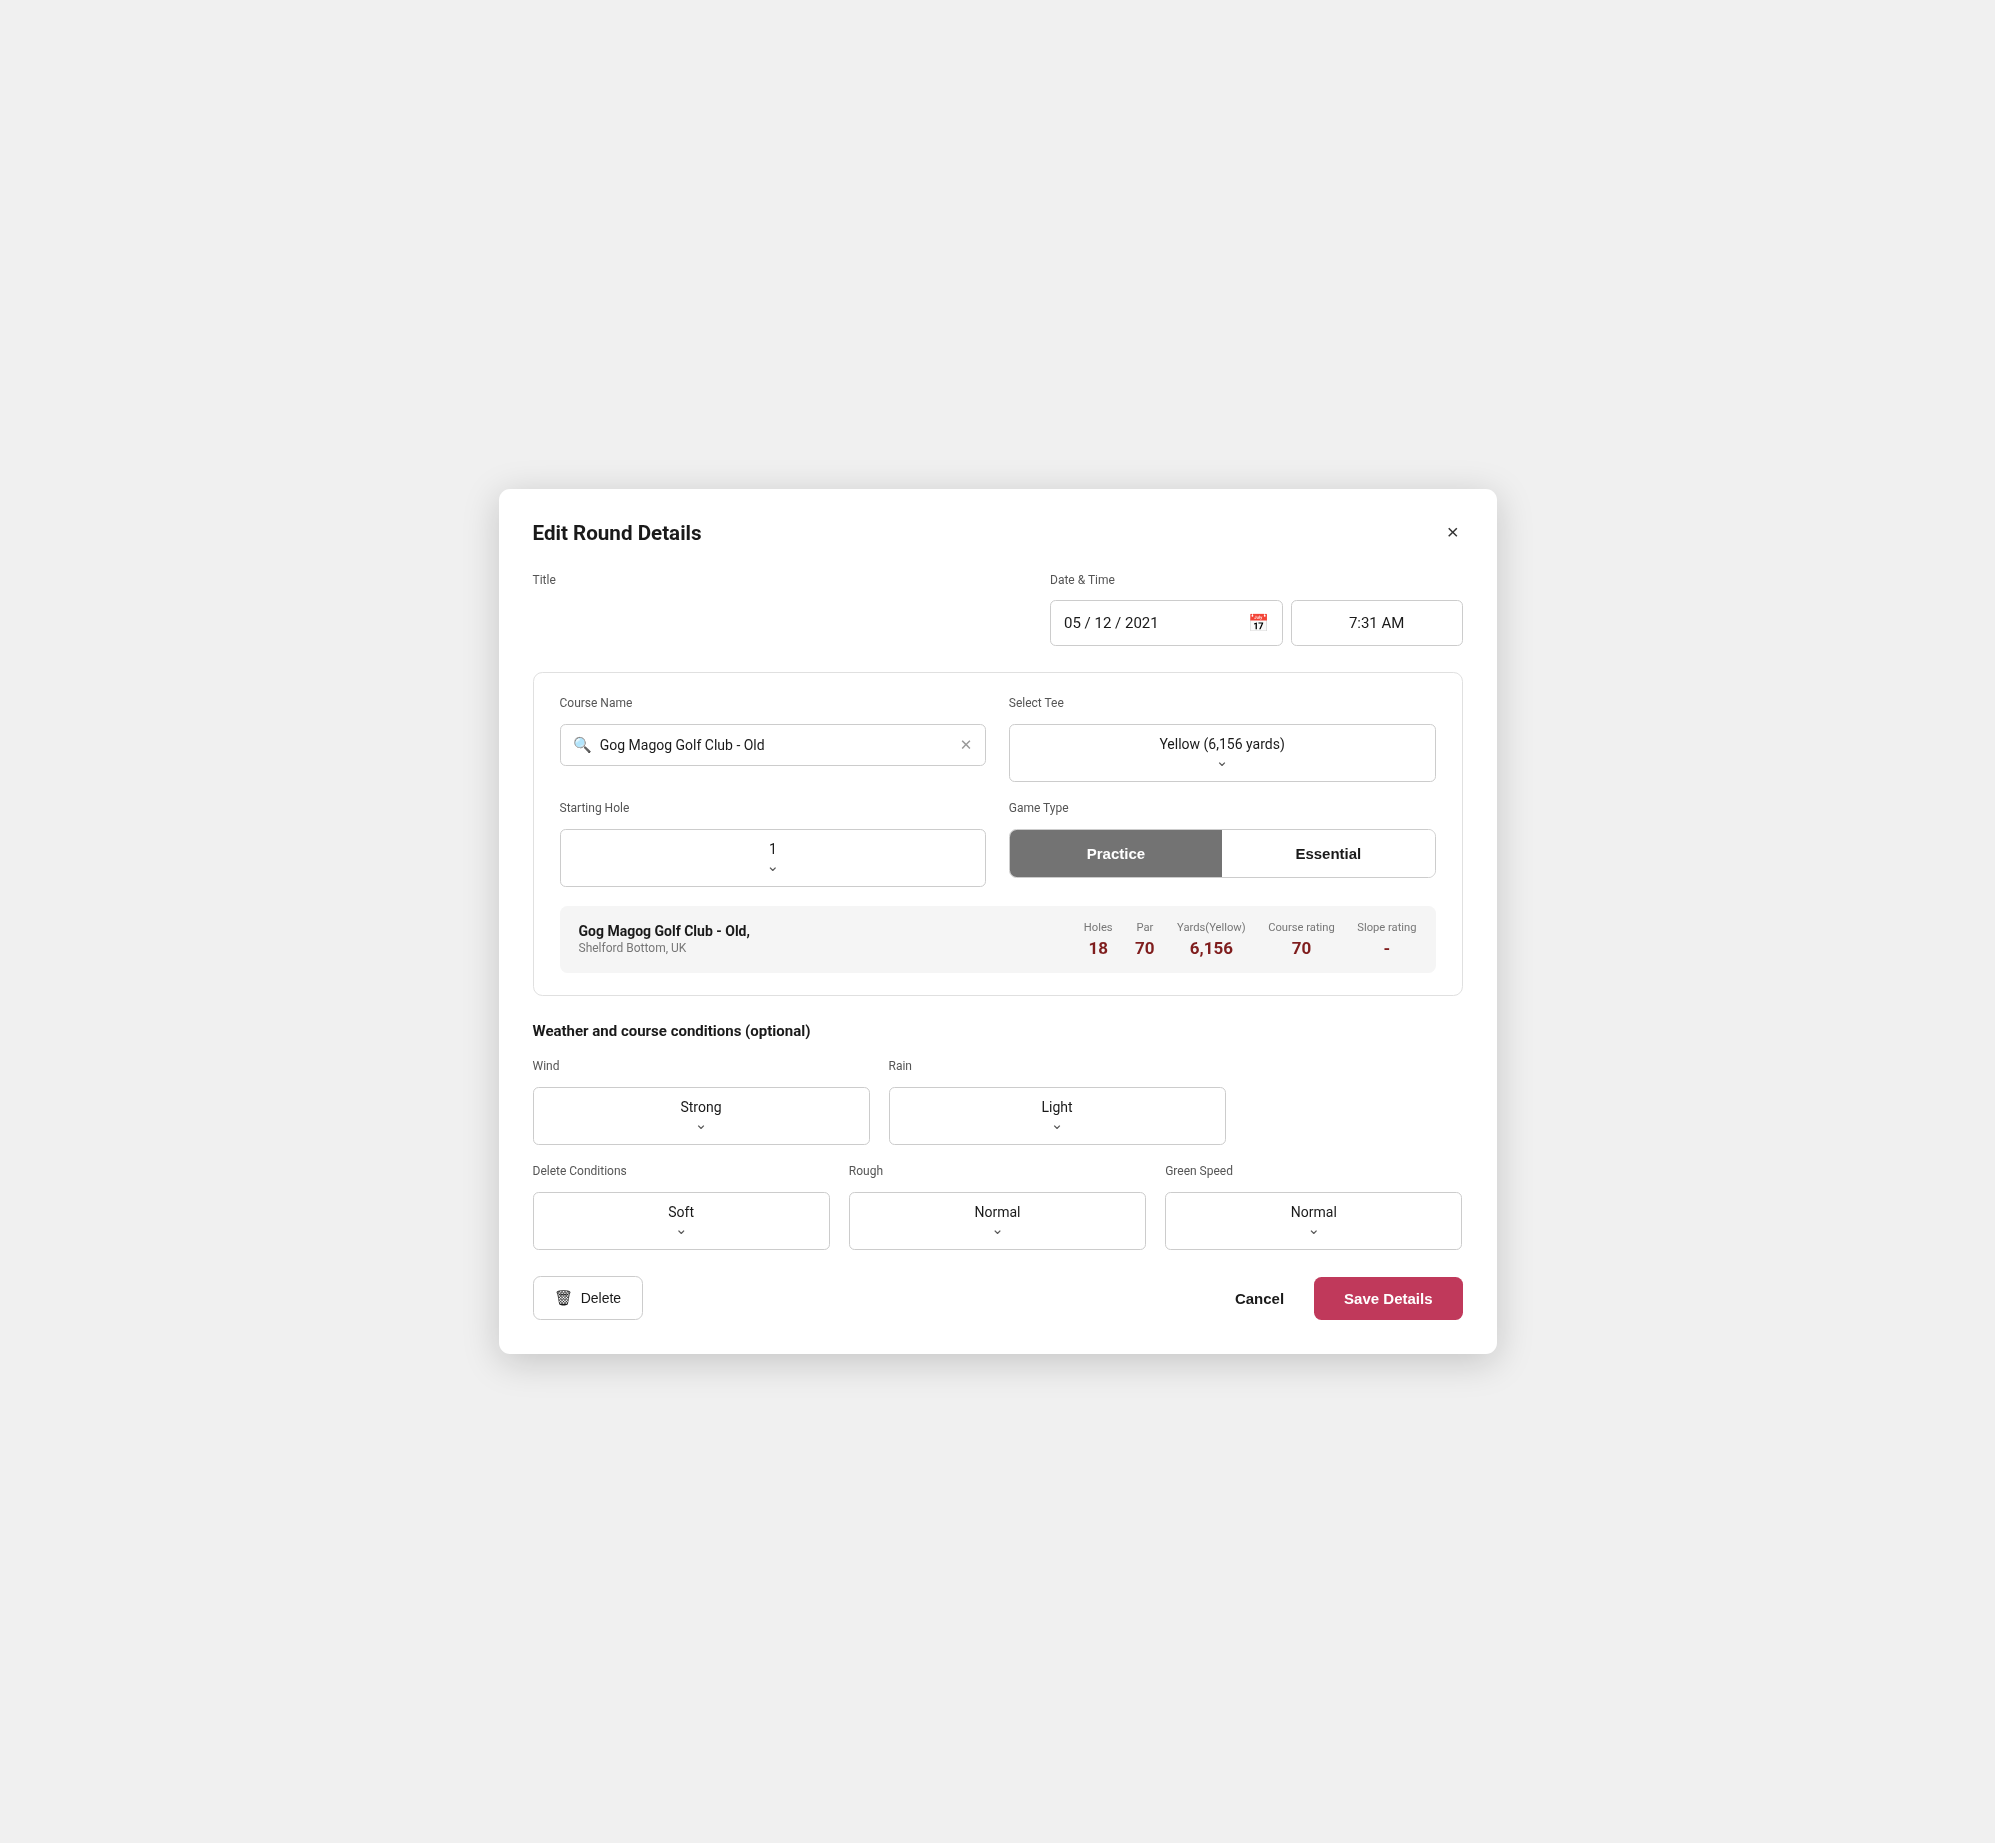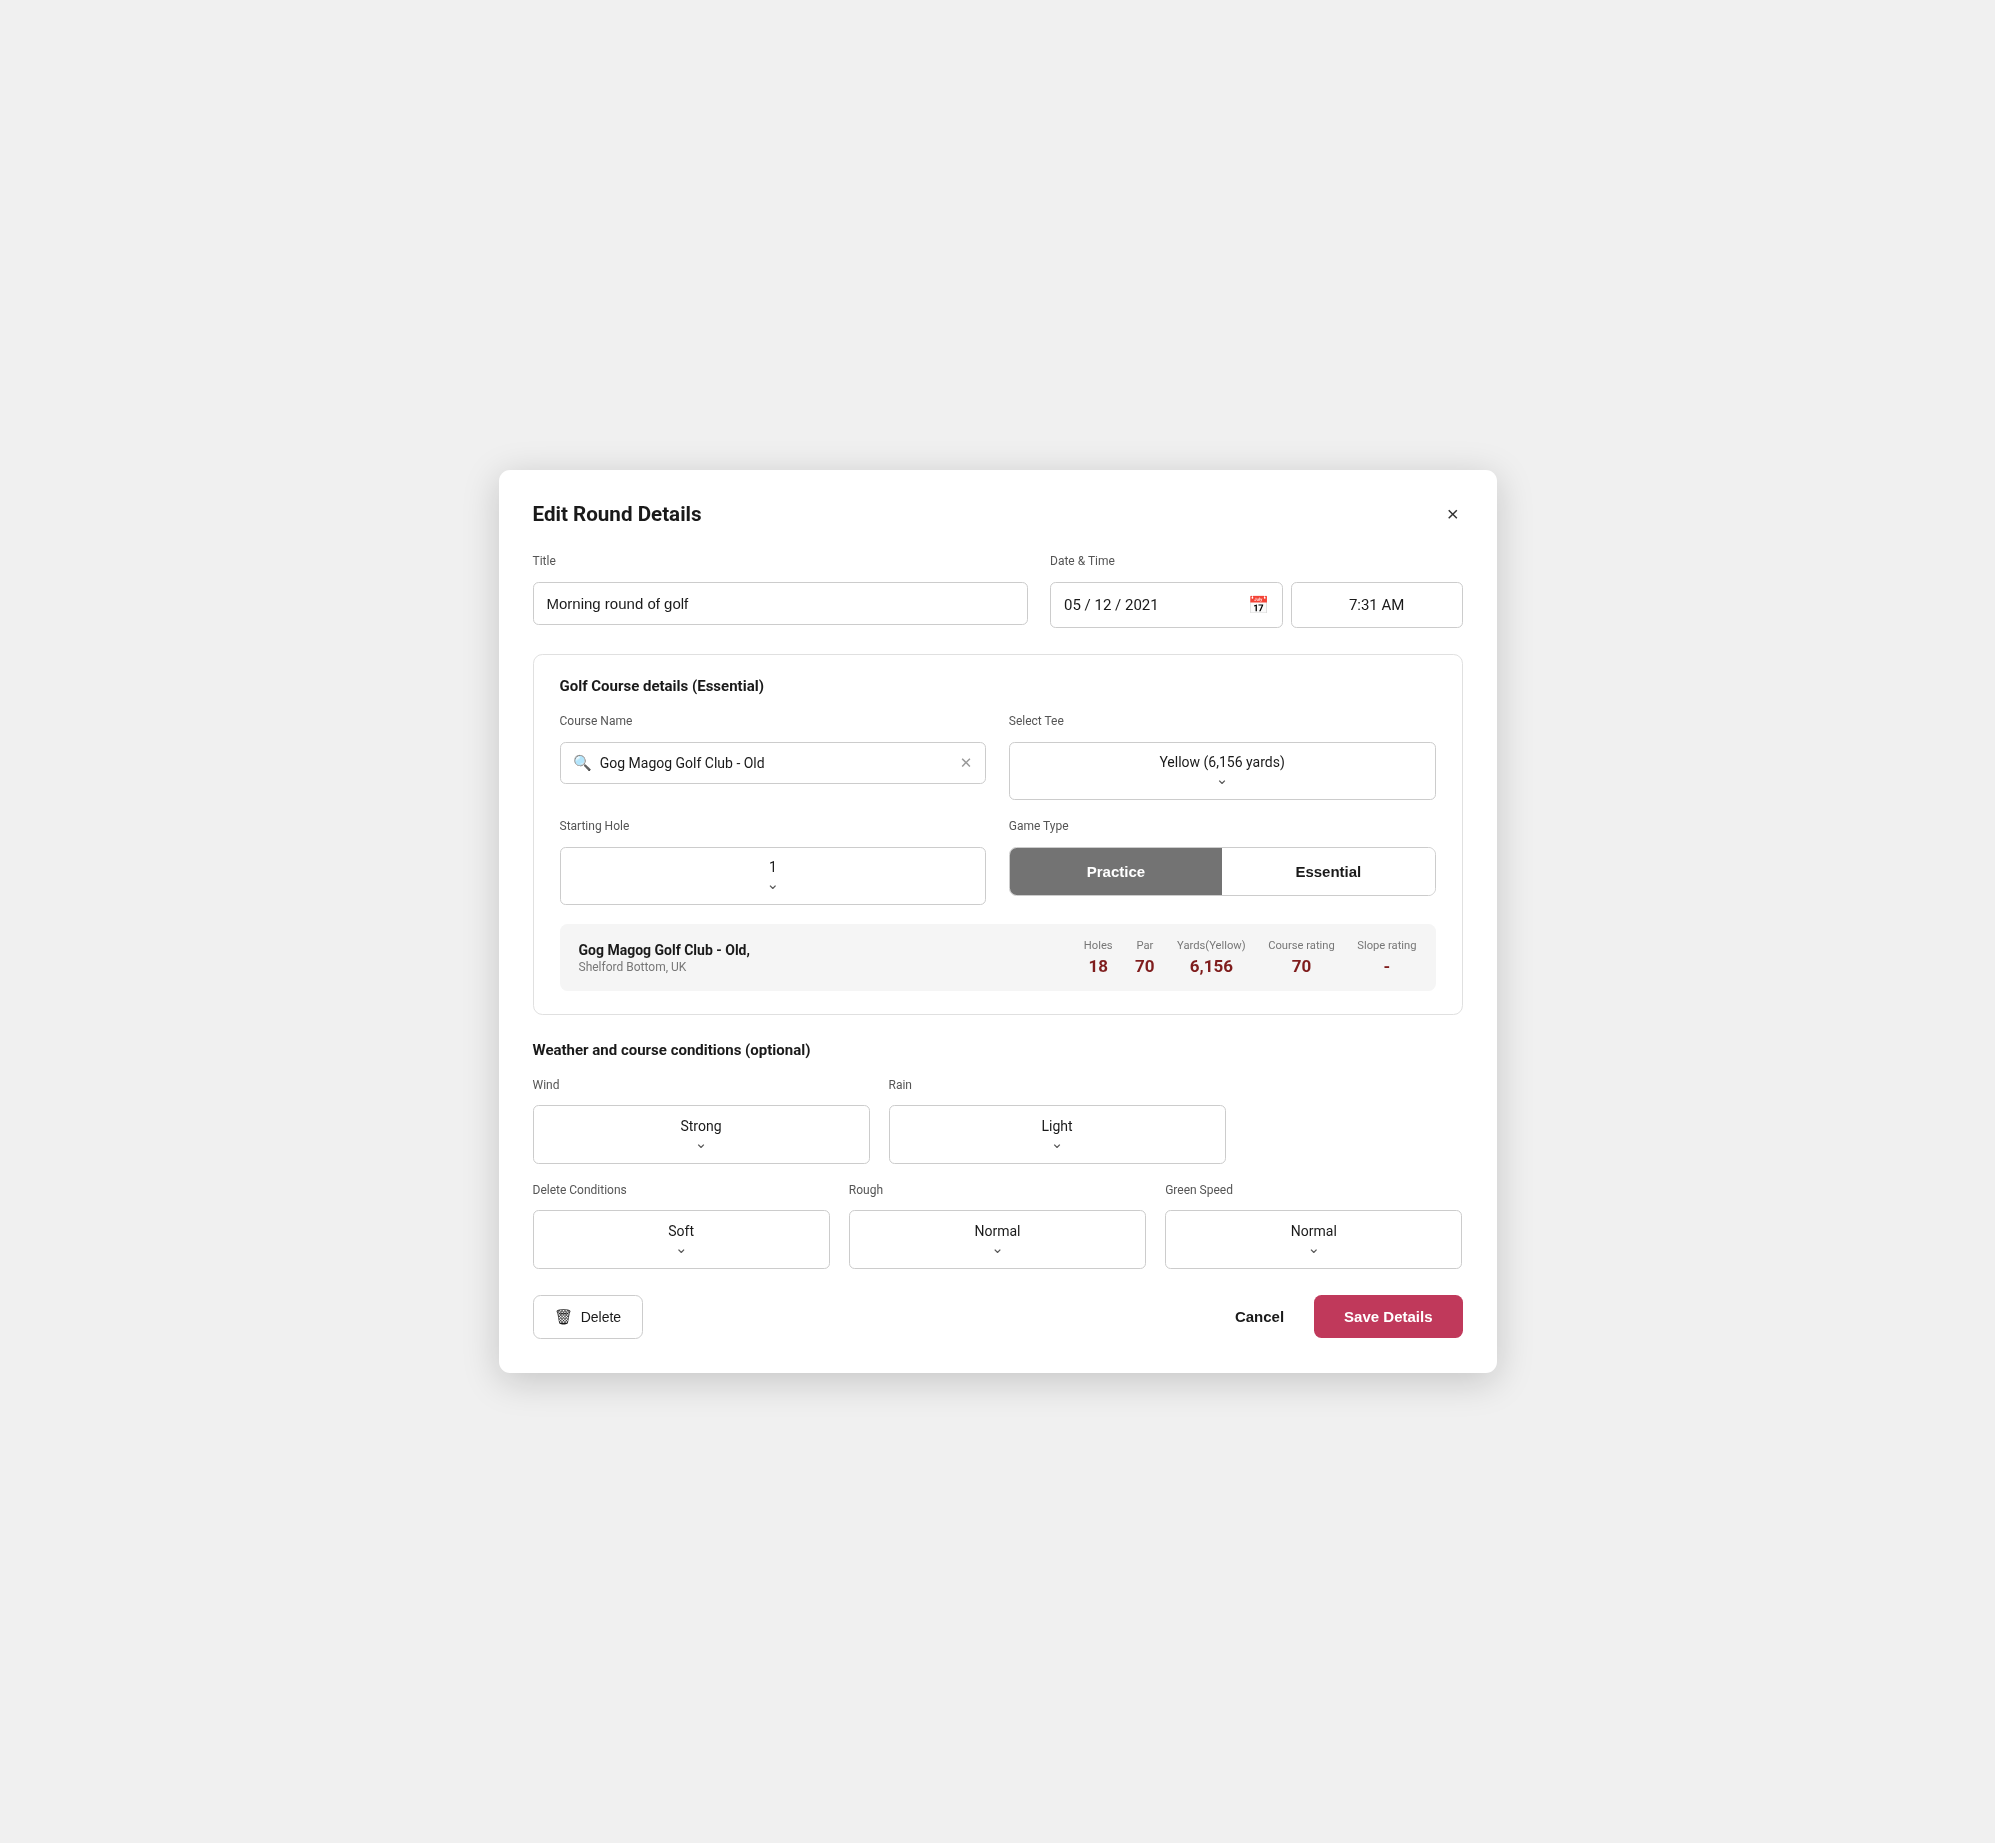--- a/index.html
+++ b/index.html
@@ -260,38 +260,36 @@
 
 <div class="modal">
   <div class="modal-header">
     <span class="modal-title">Edit Round Details</span>
     <button class="close-btn">×</button>
   </div>
 
   <div class="top-row">
     <div class="field-group title-group">
       <label class="field-label">Title</label>
-      <input class="text-input" type="text" value="Morning round of golf" style="">
     </div>
     <div class="field-group datetime-group">
       <label class="field-label">Date &amp; Time</label>
       <div class="datetime-row">
         <div class="date-input-wrap">
           <span class="date-text">05 /  12  / 2021</span>
           <span class="calendar-icon">📅</span>
         </div>
         <div class="time-input-wrap">
           <span>7:31 AM</span>
         </div>
       </div>
     </div>
   </div>
 
   <div class="section-card">
-    <div class="section-title">Golf Course details (Essential)</div>
 
     <div class="two-col">
       <div class="field-group">
         <label class="field-label">Course Name</label>
         <div class="search-input-wrap">
           <span class="search-icon">🔍</span>
           <span class="search-input-text">Gog Magog Golf Club - Old</span>
           <span class="clear-icon">✕</span>
         </div>
       </div>

